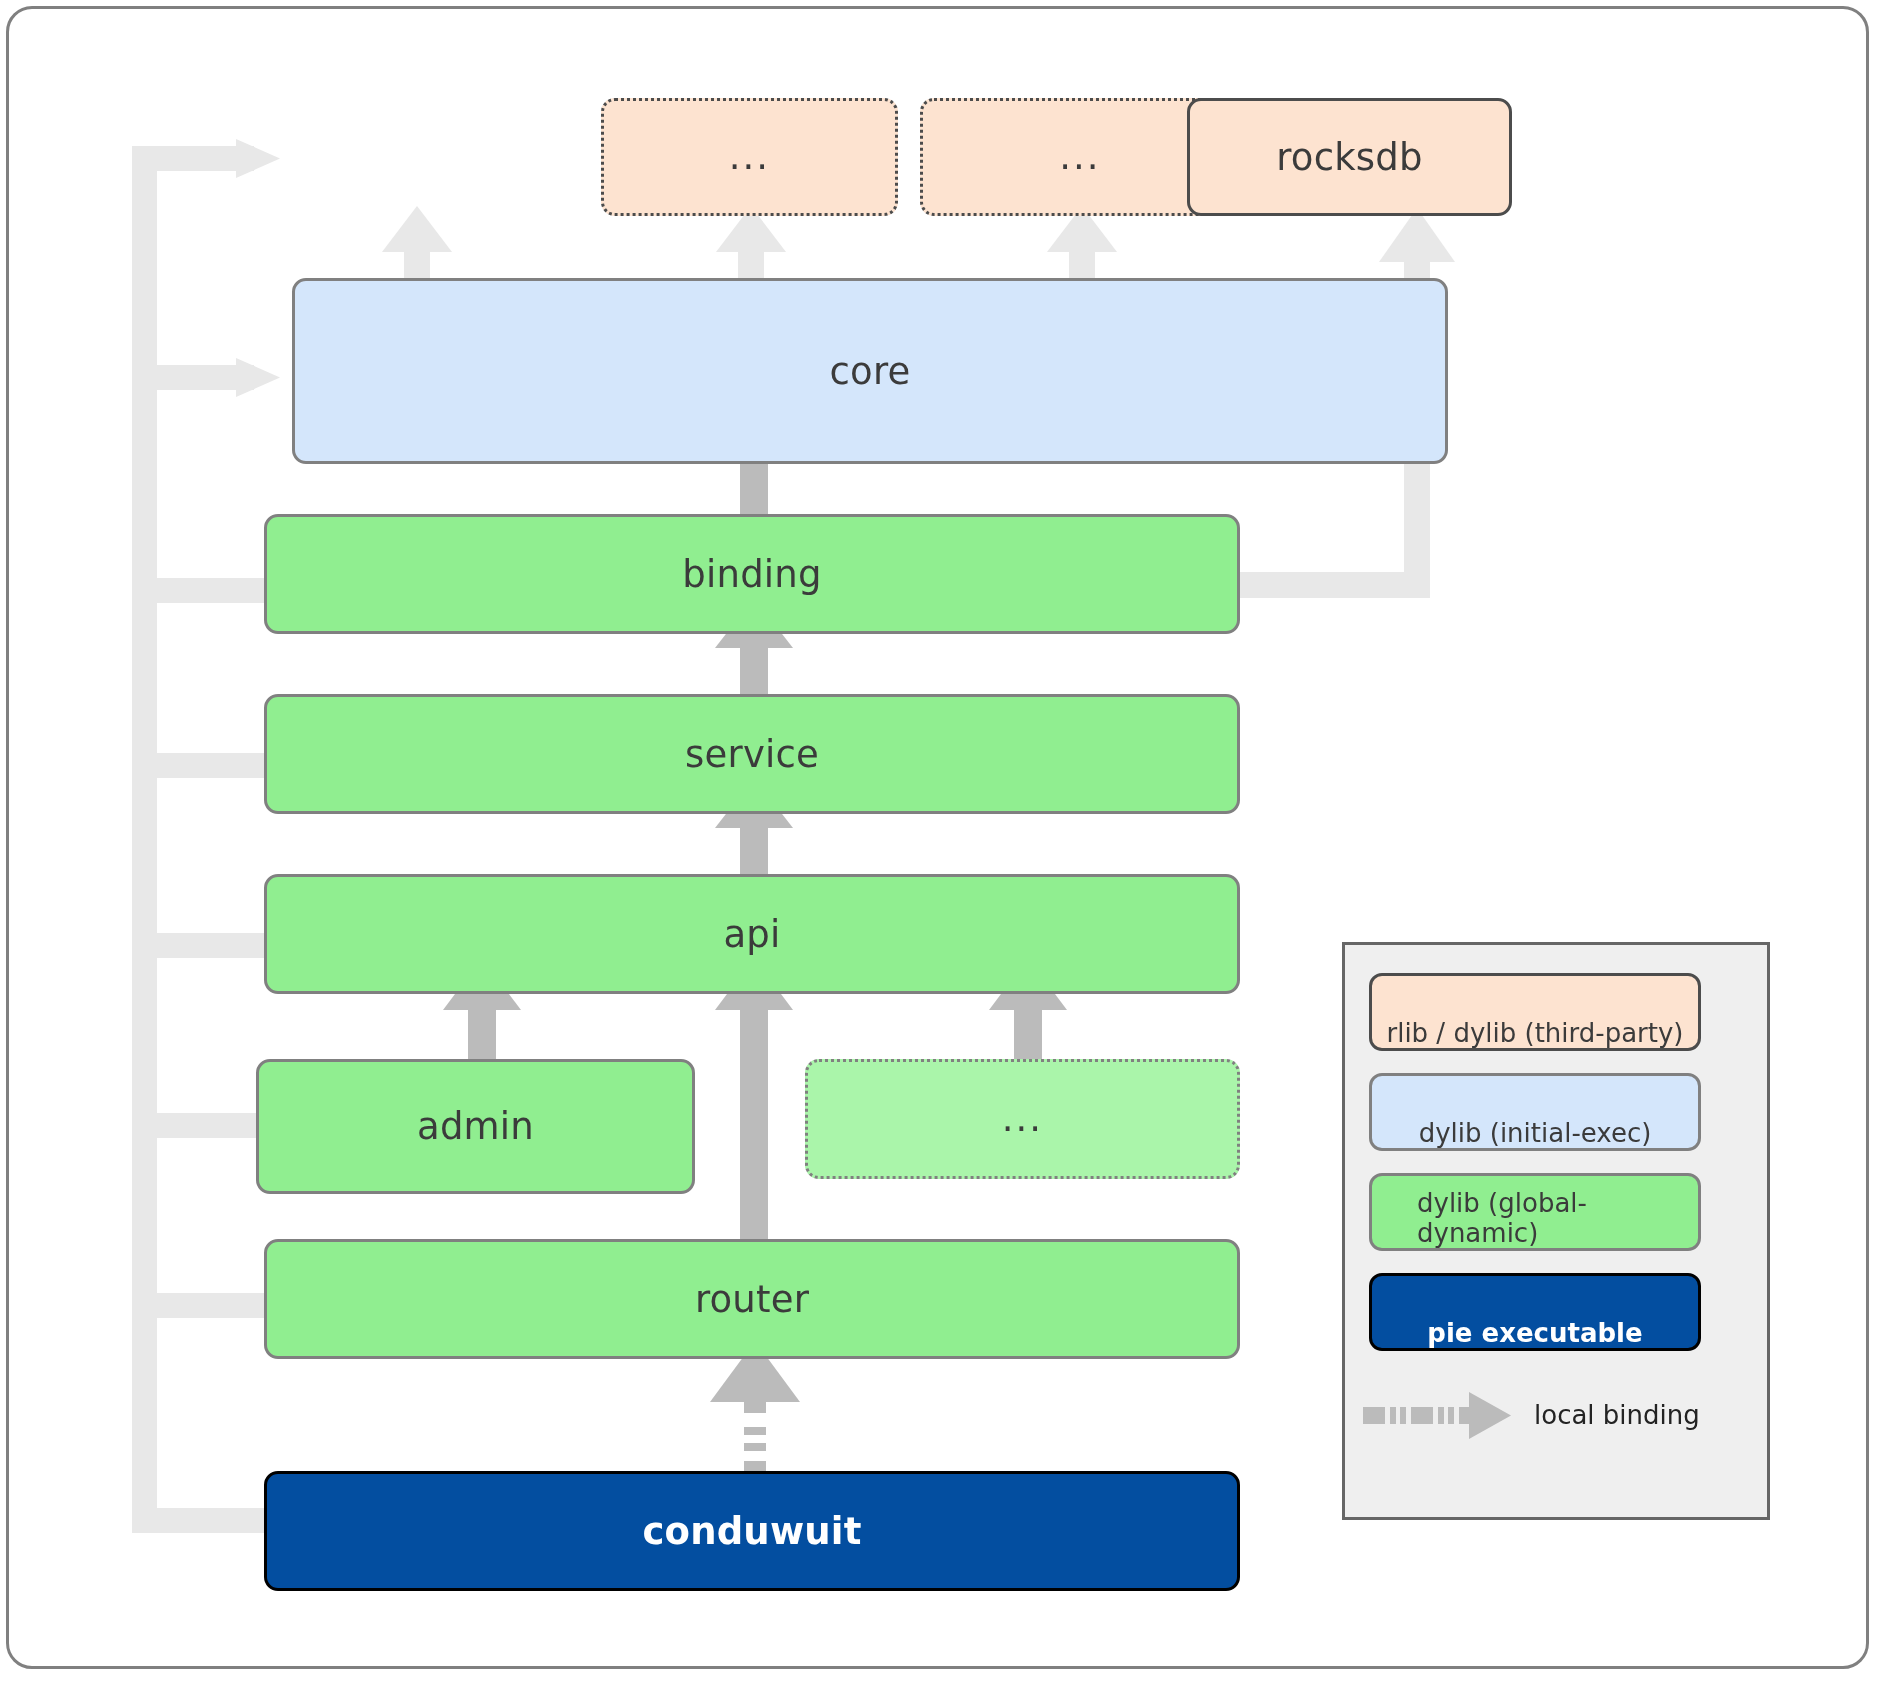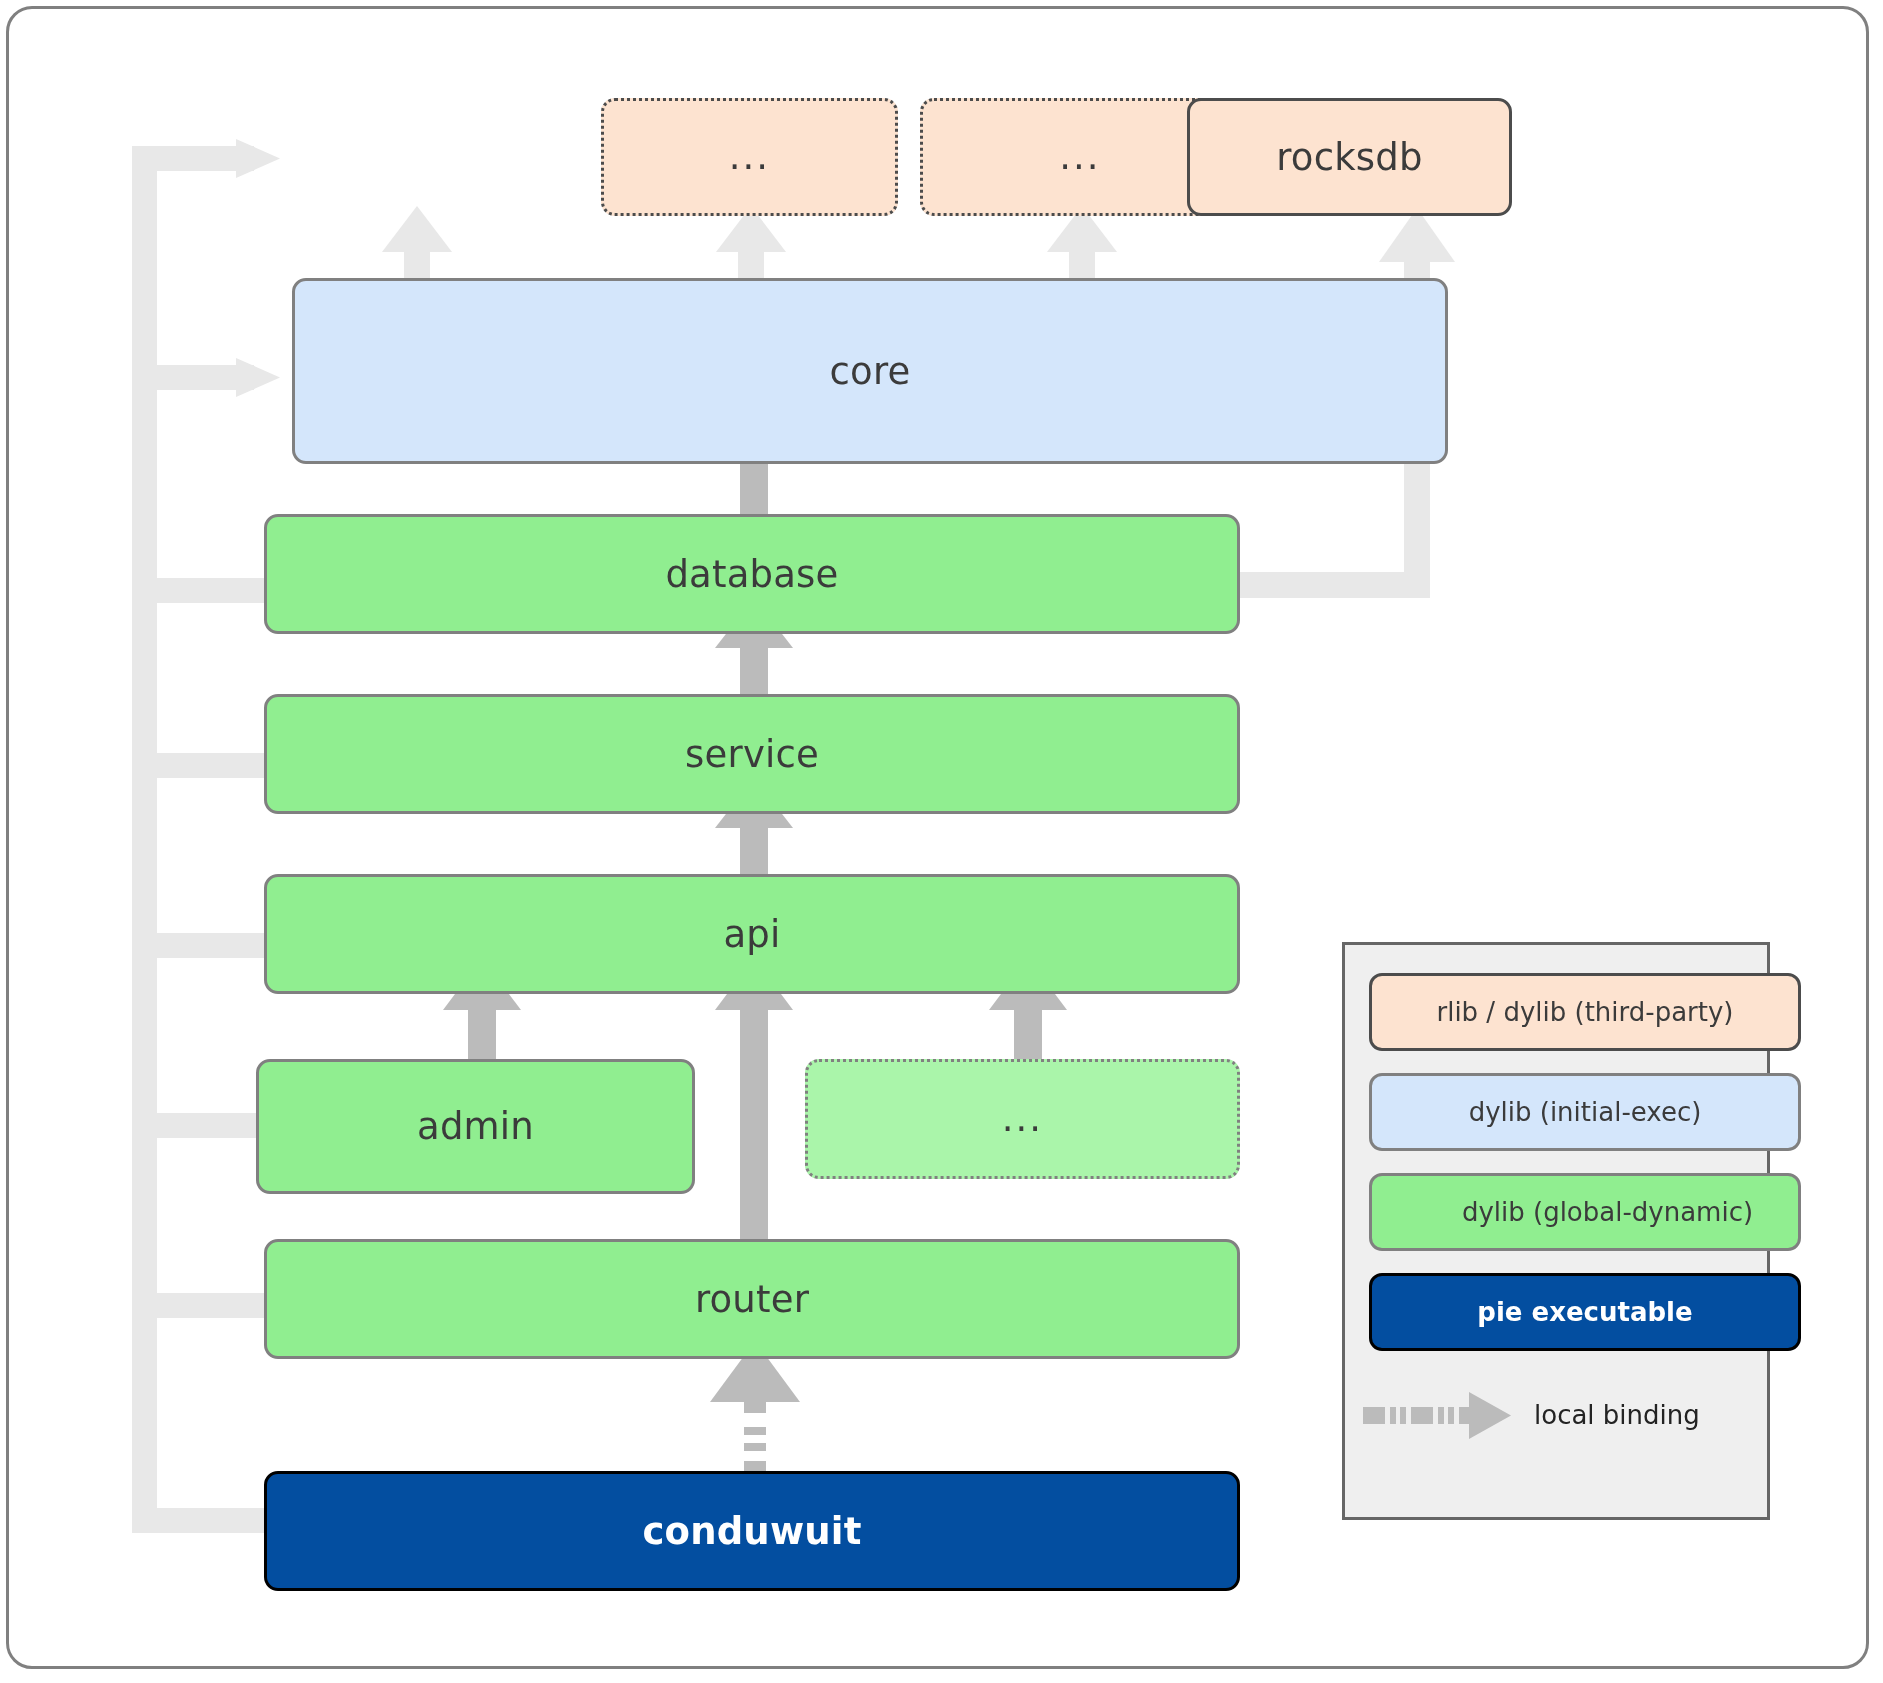--- a/index.html
+++ b/index.html
@@ -84,25 +84,25 @@
     top: 942px;
     width: 428px;
     height: 578px;
     box-sizing: border-box;
     background: #efefef;
     border: 3px solid #666666;
   }
   .legend-swatch {
     position: absolute;
     left: 24px;
-    width: 432px;
+    width: 332px;
     height: 78px;
     box-sizing: border-box;
     display: flex;
-    align-items: center;
+    align-items: flex-end;
     justify-content: center;
     border-radius: 13px;
     font-size: 26px;
     color: #3b3b3b;
   }
   .legend-row {
     position: absolute;
     left: 16px;
     width: 400px;
     height: 60px;
@@ -221,21 +221,21 @@
 
   <div class="node thirdparty" style="left:1187px; top:98px; width:325px; height:118px;">
     <span>rocksdb</span>
   </div>
 
   <div class="node initexec" style="left:252px; top:278px; width:1156px; height:186px;margin-left:40px;">
     <span>core</span>
   </div>
 
   <div class="node globaldyn" style="left:264px; top:514px; width:976px; height:120px;">
-    <span>database</span>
+    <span>binding</span>
   </div>
 
   <div class="node globaldyn" style="left:264px; top:694px; width:976px; height:120px;">
     <span>service</span>
   </div>
 
   <div class="node globaldyn" style="left:264px; top:874px; width:976px; height:120px;">
     <span>api</span>
   </div>
 

